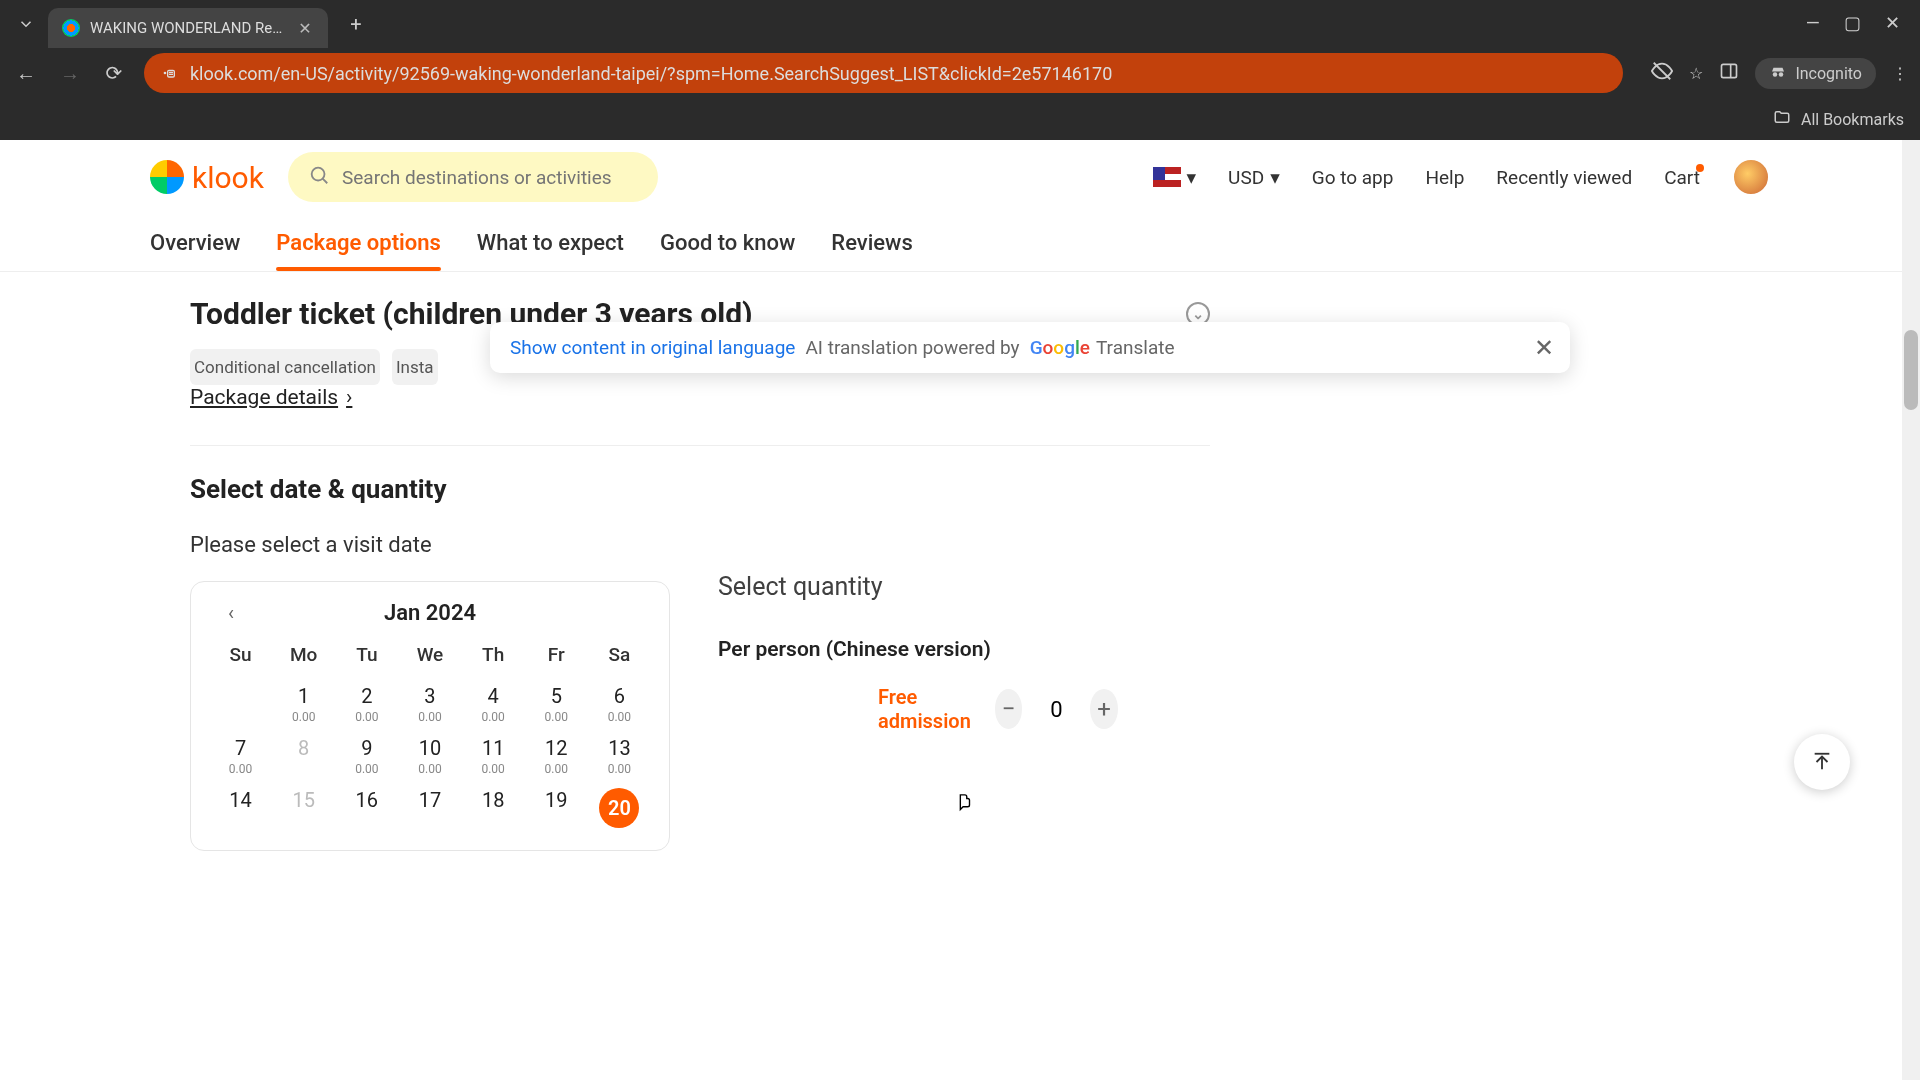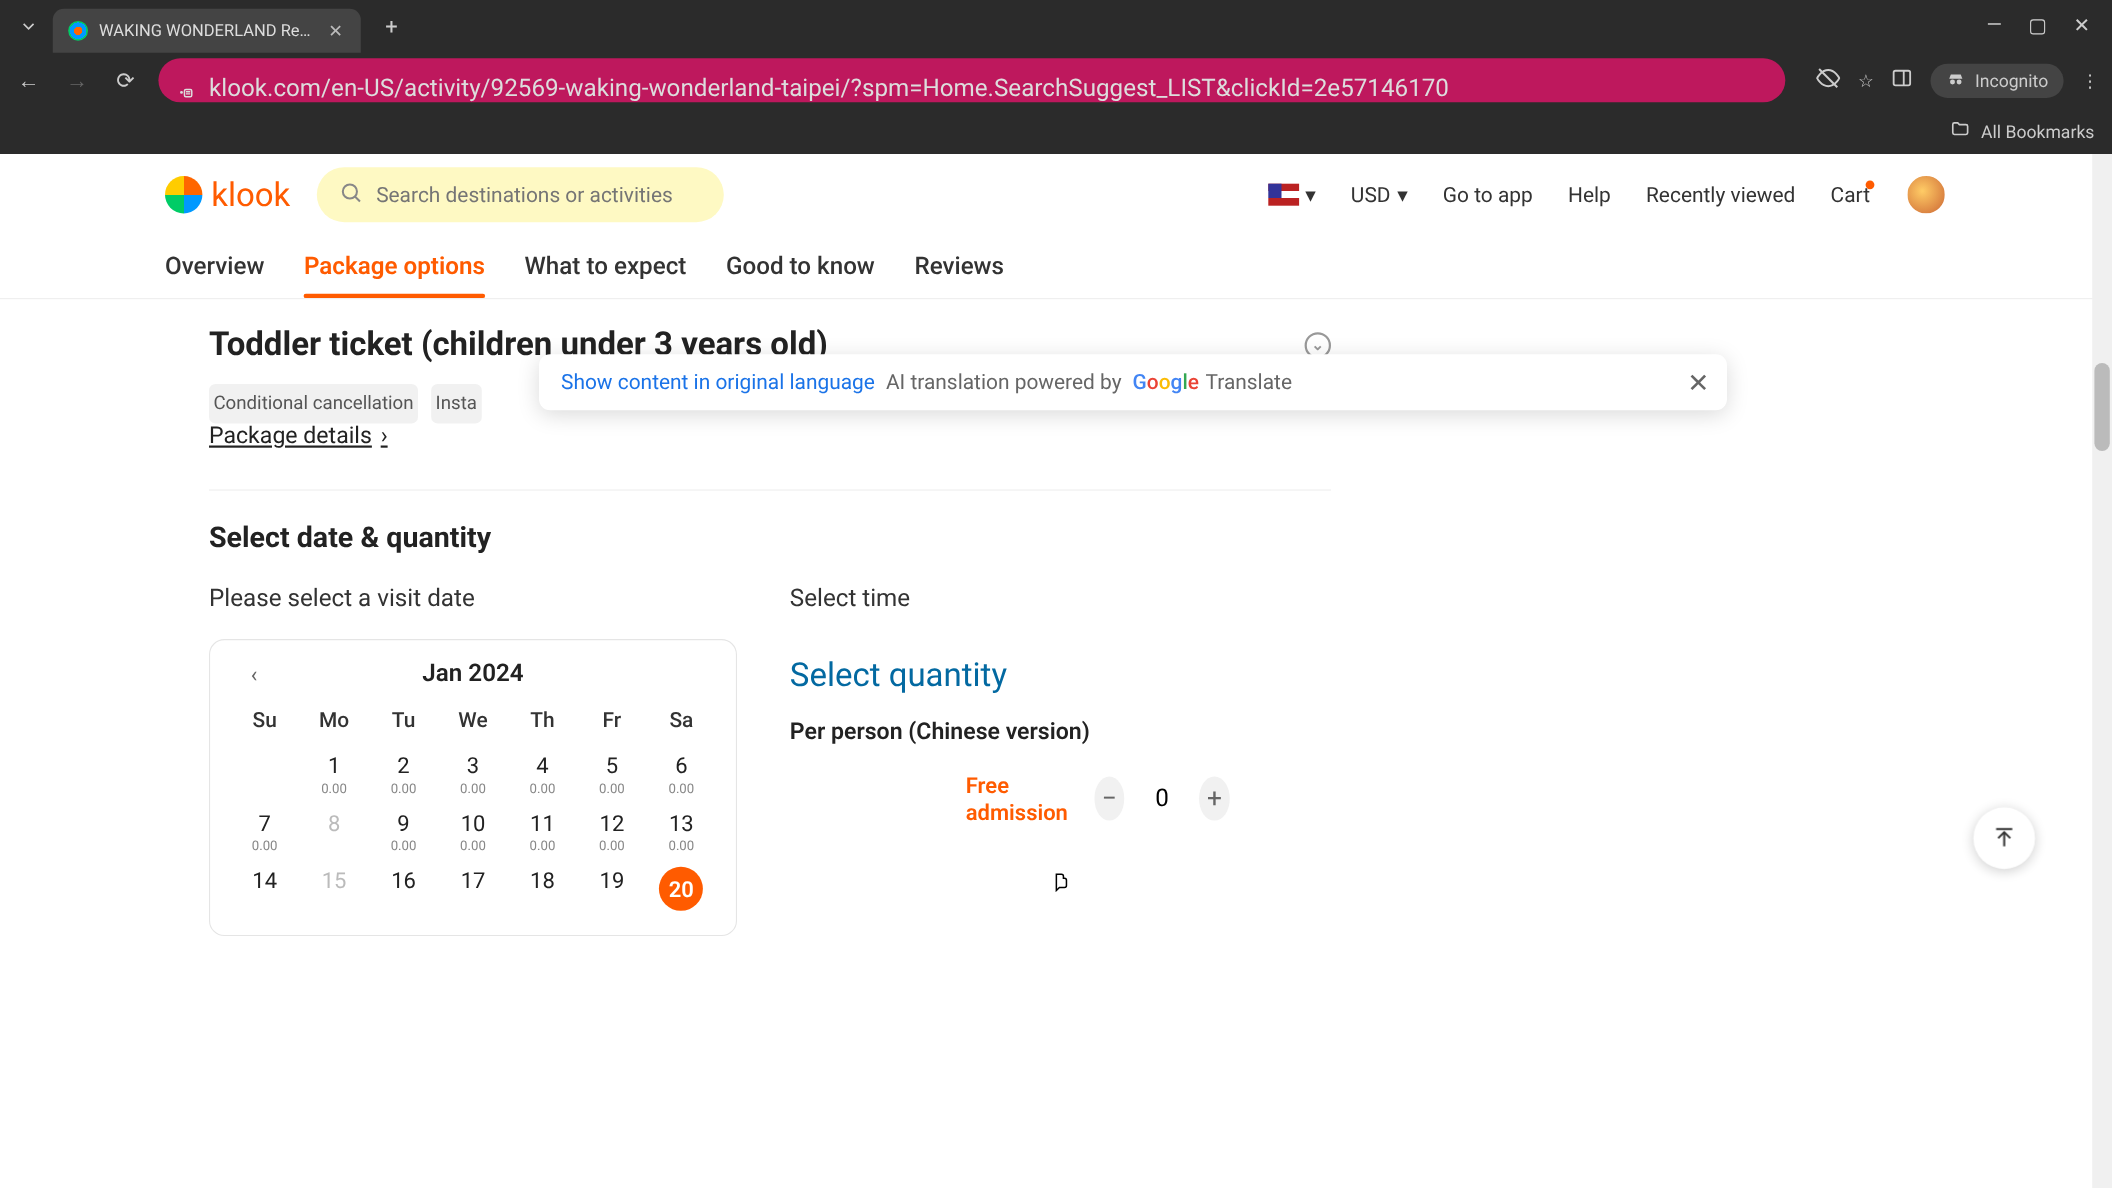--- a/index.html
+++ b/index.html
@@ -9,21 +9,21 @@
 .tab-dropdown{width:28px;height:28px;display:flex;align-items:center;justify-content:center;color:#ccc;margin-right:8px}
 .tab{background:#444;border-radius:10px 10px 0 0;height:40px;display:flex;align-items:center;padding:0 14px;gap:10px;color:#ddd;font-size:15px;max-width:280px;margin-top:8px}
 .tab .favicon{width:18px;height:18px;border-radius:50%;background:radial-gradient(circle,#f60 30%,#09f 30% 60%,#0c6 60%)}
 .tab .txt{white-space:nowrap;overflow:hidden;text-overflow:ellipsis;flex:1}
 .tab-close{width:18px;height:18px;color:#bbb;font-size:16px;display:flex;align-items:center;justify-content:center}
 .newtab{width:32px;height:32px;color:#ccc;margin-left:12px;display:flex;align-items:center;justify-content:center;font-size:20px}
 .win-ctrls{position:absolute;right:0;top:0;display:flex;gap:24px;padding:12px 20px;color:#ccc;font-size:18px}
 .addrbar{height:50px;display:flex;align-items:center;padding:0 12px;gap:16px}
 .nav-btn{width:28px;height:28px;color:#ccc;display:flex;align-items:center;justify-content:center;font-size:20px}
 .nav-btn.disabled{color:#666}
-.url-field{flex:1;background:#be185d;border-radius:24px;height:40px;display:flex;align-items:flex-end;padding:0 16px;gap:12px;color:#ddd;font-size:22px}
+.url-field{flex:1;background:#c2410c;border-radius:24px;height:40px;display:flex;align-items:center;padding:0 16px;gap:12px;color:#ddd;font-size:18px}
 .lock-ico{width:18px;height:18px;display:flex;align-items:center;justify-content:center}
 .addr-right{display:flex;gap:16px;align-items:center;color:#ccc;margin-left:12px}
 .incog{display:flex;align-items:center;gap:8px;background:#444;padding:6px 14px;border-radius:20px;font-size:16px}
 .bookmarks-bar{height:42px;display:flex;align-items:center;justify-content:flex-end;padding:0 16px;color:#ccc;font-size:16px;gap:10px}
 .page{background:#fff;height:940px;overflow:hidden;position:relative}
 .site-header{height:74px;display:flex;align-items:center;padding:0 150px;gap:24px}
 .logo{display:flex;align-items:center;gap:8px}
 .logo-mark{width:34px;height:34px;position:relative}
 .logo-mark::before{content:"";position:absolute;inset:0;background:conic-gradient(#f60 0 90deg,#09f 90deg 180deg,#0c6 180deg 270deg,#fc0 270deg 360deg);border-radius:50%}
 .logo-text{font-size:30px;font-weight:400;color:#ff5b00}
@@ -58,21 +58,21 @@
 .cal-row{display:grid;grid-template-columns:repeat(7,1fr);text-align:center}
 .cal-row.dow{font-size:19px;color:#333;margin-bottom:10px;font-weight:500}
 .cal-cell{padding:8px 0 4px;font-size:20px;color:#222;position:relative}
 .cal-cell.dim{color:#bbb}
 .cal-cell .price{display:block;font-size:12px;color:#888;margin-top:2px}
 .cal-cell.selected .num{display:inline-flex;width:40px;height:40px;background:#ff5b00;color:#fff;border-radius:50%;align-items:center;justify-content:center;font-weight:600}
 .right-col{flex:1}
 .time-grid{display:flex;flex-wrap:wrap;gap:16px;max-width:400px}
 .time-pill{padding:12px 20px;border-radius:14px;font-size:19px;color:#333;background:#f5f5f5;cursor:pointer}
 .time-pill.selected{border:2px solid #ff7a33;color:#ff5b00;background:#fff7f0}
-.qty-title{font-size:30px;color:#0369a1;margin-top:40px;margin-bottom:22px}
+.qty-title{font-size:25px;color:#404040;margin-top:40px;margin-bottom:36px}
 .qty-label{font-size:21px;font-weight:600;color:#222;margin-bottom:24px}
 .qty-row{display:flex;align-items:center;justify-content:flex-end;gap:22px;max-width:400px}
 .free-text{color:#ff5b00;font-size:20px;font-weight:600;margin-right:auto;margin-left:160px}
 .qty-btn{width:40px;height:40px;border-radius:50%;background:#f1f1f1;display:flex;align-items:center;justify-content:center;font-size:24px;color:#666}
 .qty-val{font-size:22px;min-width:24px;text-align:center}
 .translate-bar{position:absolute;top:50px;left:490px;right:350px;background:#fff;border-radius:10px;box-shadow:0 4px 20px rgba(0,0,0,.15);padding:14px 20px;display:flex;align-items:center;gap:10px;font-size:19px;z-index:5}
 .translate-bar a{color:#1a73e8;text-decoration:none}
 .gtrans{color:#666;display:flex;align-items:center;gap:6px}
 .gtrans b{font-weight:500}
 .gtrans .g1{color:#4285f4}.gtrans .g2{color:#ea4335}.gtrans .g3{color:#fbbc05}.gtrans .g4{color:#34a853}
@@ -247,21 +247,20 @@
                   <div class="cal-cell"><span class="num">16</span></div>
                   <div class="cal-cell"><span class="num">17</span></div>
                   <div class="cal-cell"><span class="num">18</span></div>
                   <div class="cal-cell"><span class="num">19</span></div>
                   <div class="cal-cell selected"><span class="num">20</span></div>
                 </div>
               </div>
           </div>
         </div>
         <div class="right-col">
-          <div class="sub-title">Select time</div>
           <div class="qty-title">Select quantity</div>
           <div class="qty-label">Per person (Chinese version)</div>
           <div class="qty-row">
             <span class="free-text">Free admission</span>
             <span class="qty-btn">−</span>
             <span class="qty-val">0</span>
             <span class="qty-btn">+</span>
           </div>
         </div>
       </div>

